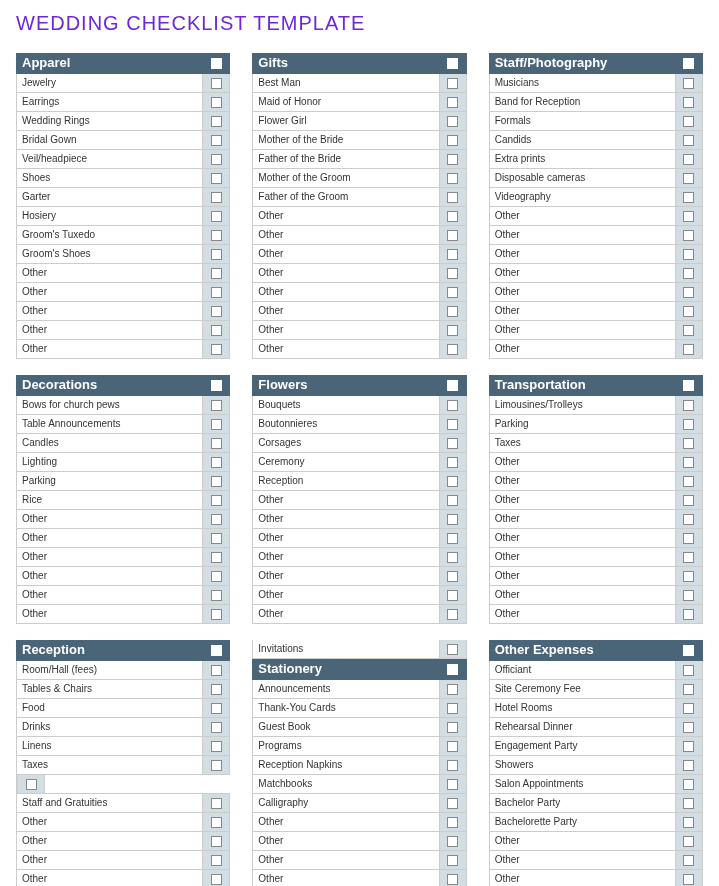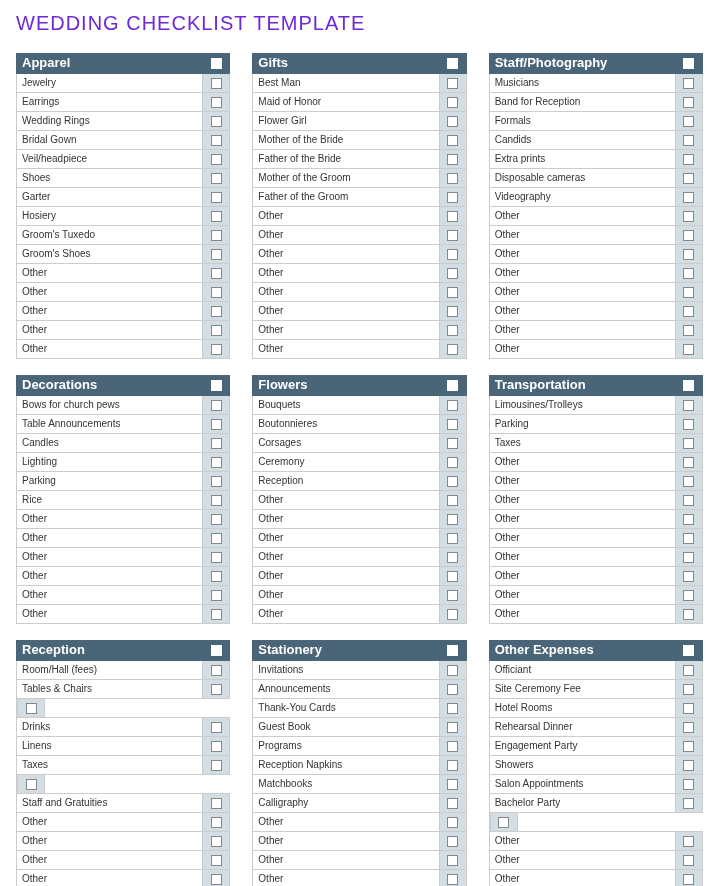--- a/index.html
+++ b/index.html
@@ -634,20 +634,21 @@
           <div class="checkbox"></div>
         </div>
       </div>
       <div class="row">
         <div class="label-cell">Tables &amp; Chairs</div>
         <div class="check-cell">
           <div class="checkbox"></div>
         </div>
       </div>
       <div class="row">
+        <div class="label-cell">Food</div>
         <div class="check-cell">
           <div class="checkbox"></div>
         </div>
       </div>
       <div class="row">
         <div class="label-cell">Drinks</div>
         <div class="check-cell">
           <div class="checkbox"></div>
         </div>
       </div>
@@ -693,28 +694,28 @@
         </div>
       </div>
       <div class="row">
         <div class="label-cell">Other</div>
         <div class="check-cell">
           <div class="checkbox"></div>
         </div>
       </div>
     </div>
     <div class="section">
+      <div class="row">
+        <div class="label-cell">Invitations</div>
+        <div class="check-cell">
+          <div class="checkbox"></div>
+        </div>
+      </div>
       <div class="row header-row">
         <div class="label-cell">Stationery</div>
-        <div class="check-cell">
-          <div class="checkbox"></div>
-        </div>
-      </div>
-      <div class="row">
-        <div class="label-cell">Invitations</div>
         <div class="check-cell">
           <div class="checkbox"></div>
         </div>
       </div>
       <div class="row">
         <div class="label-cell">Announcements</div>
         <div class="check-cell">
           <div class="checkbox"></div>
         </div>
       </div>
@@ -828,20 +829,21 @@
           <div class="checkbox"></div>
         </div>
       </div>
       <div class="row">
         <div class="label-cell">Bachelor Party</div>
         <div class="check-cell">
           <div class="checkbox"></div>
         </div>
       </div>
       <div class="row">
+        <div class="label-cell">Bachelorette Party</div>
         <div class="check-cell">
           <div class="checkbox"></div>
         </div>
       </div>
       <div class="row">
         <div class="label-cell">Other</div>
         <div class="check-cell">
           <div class="checkbox"></div>
         </div>
       </div>

